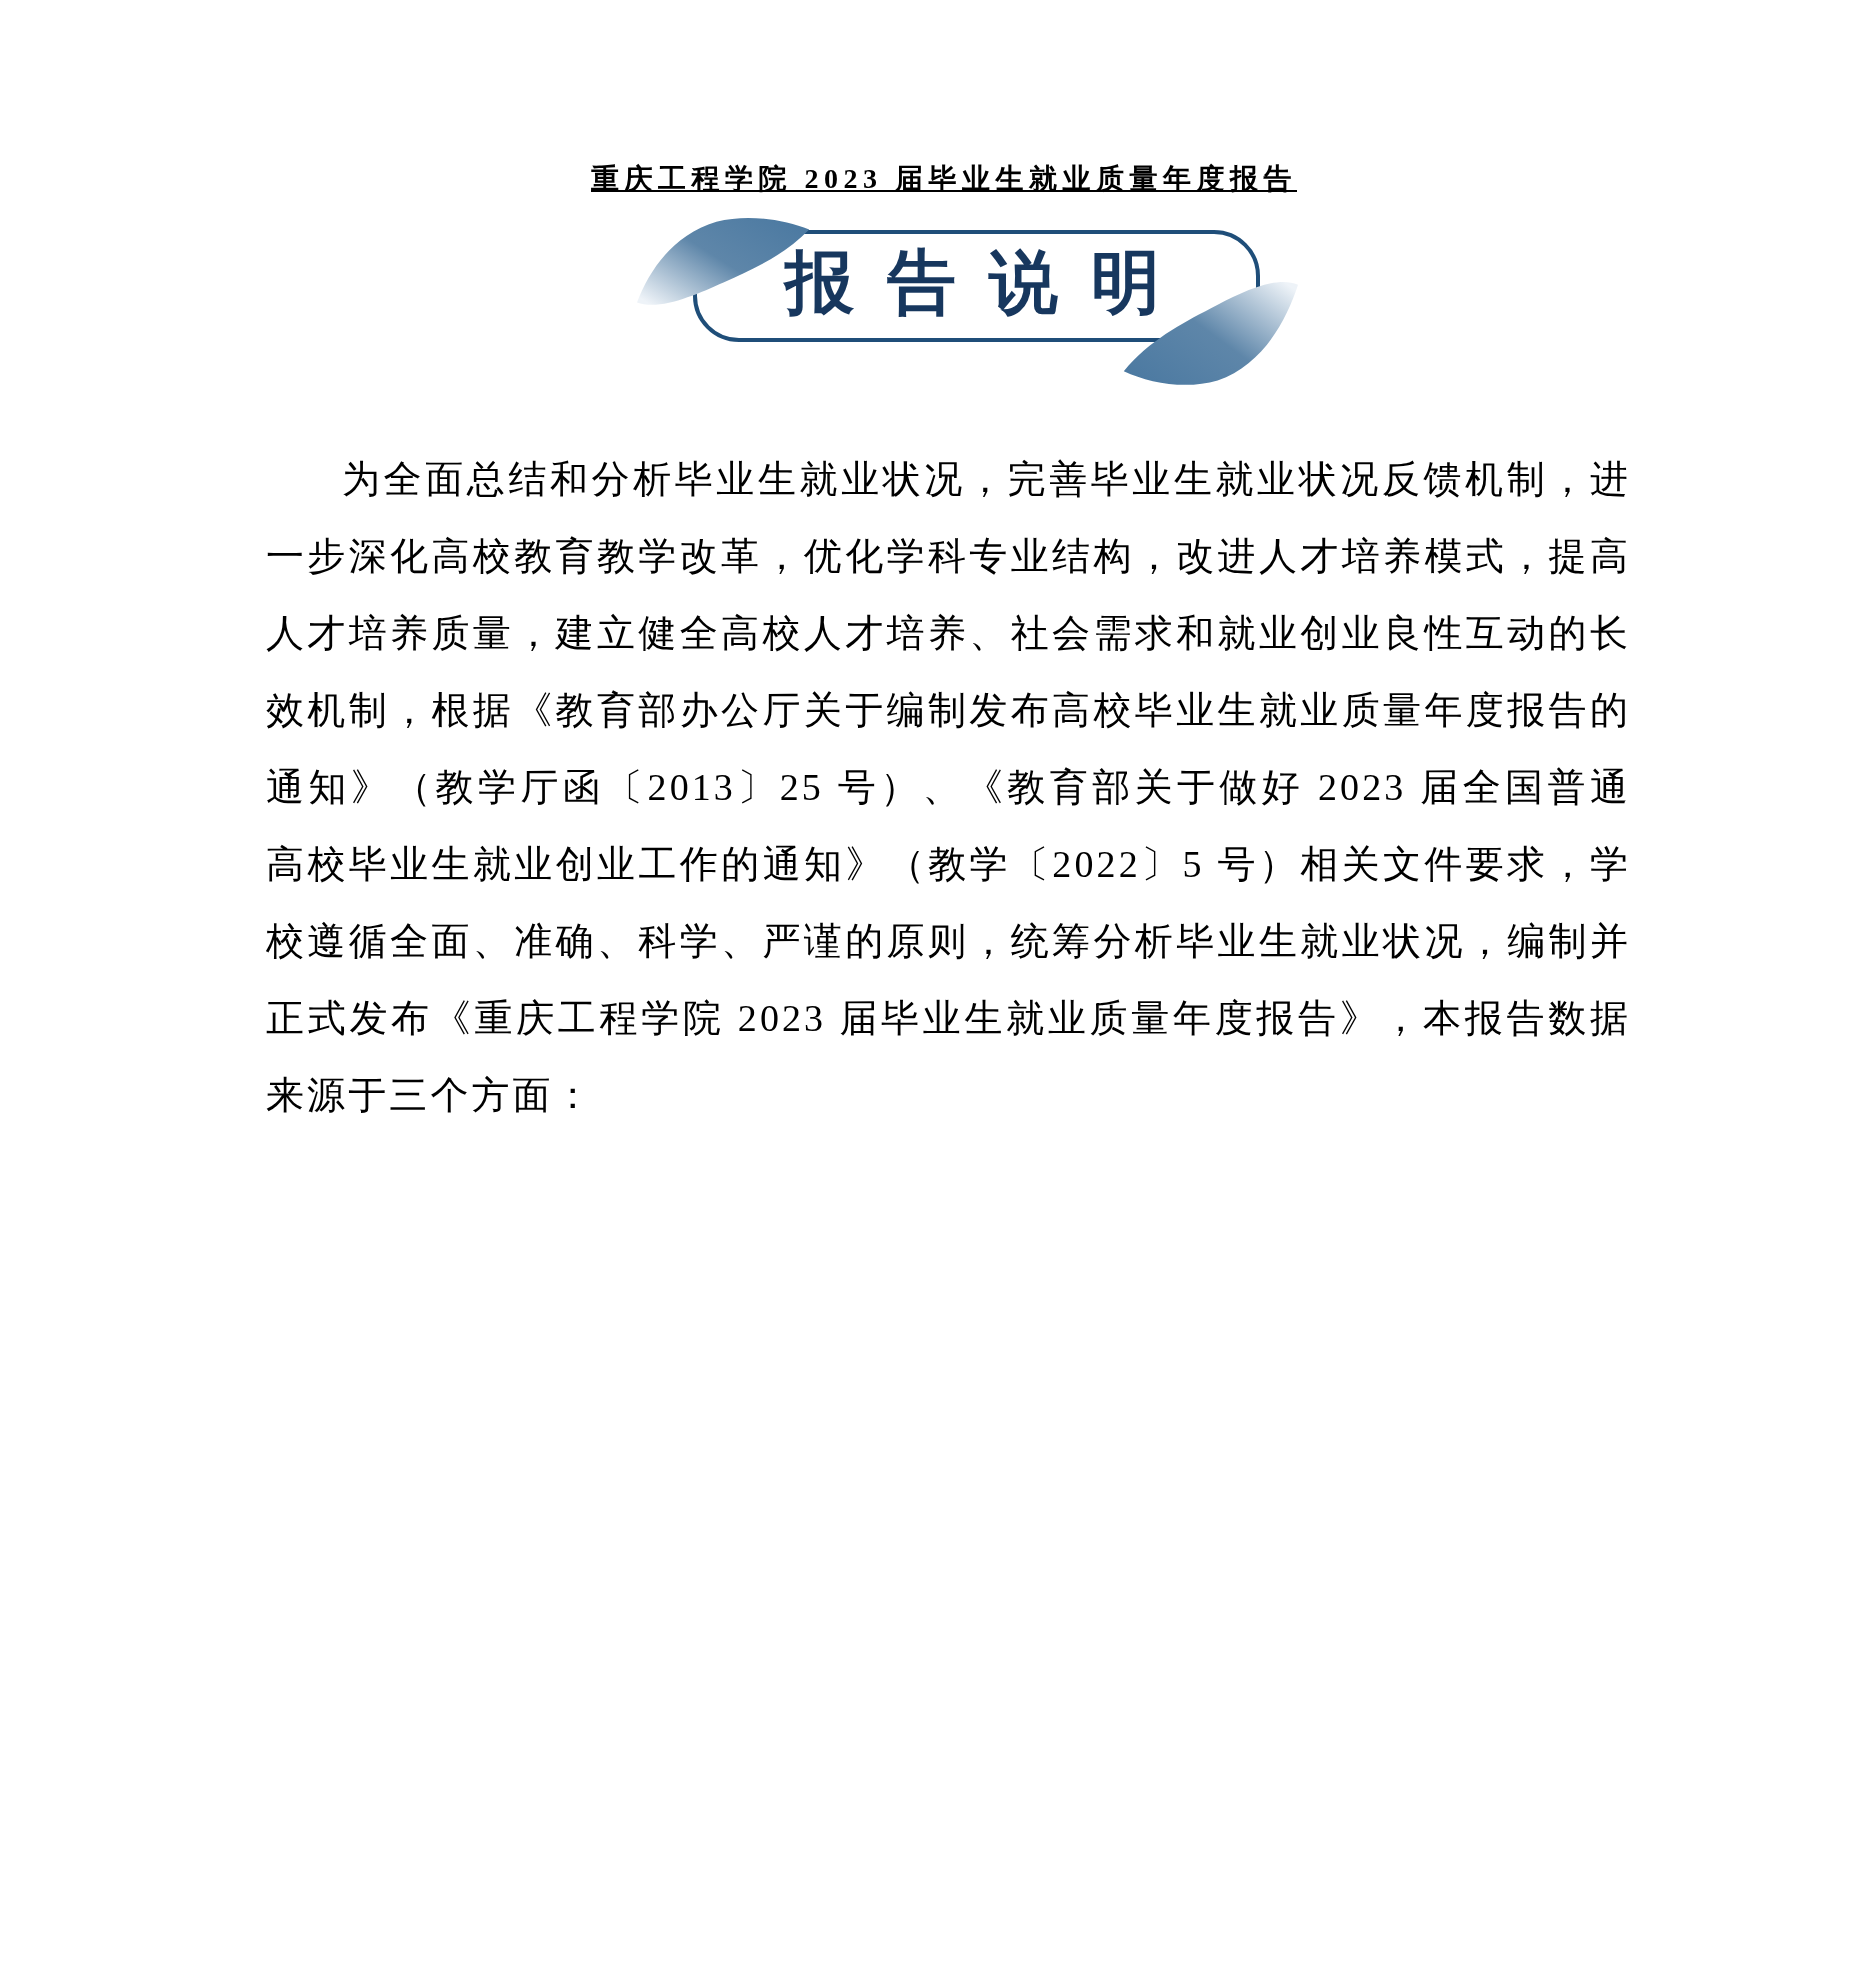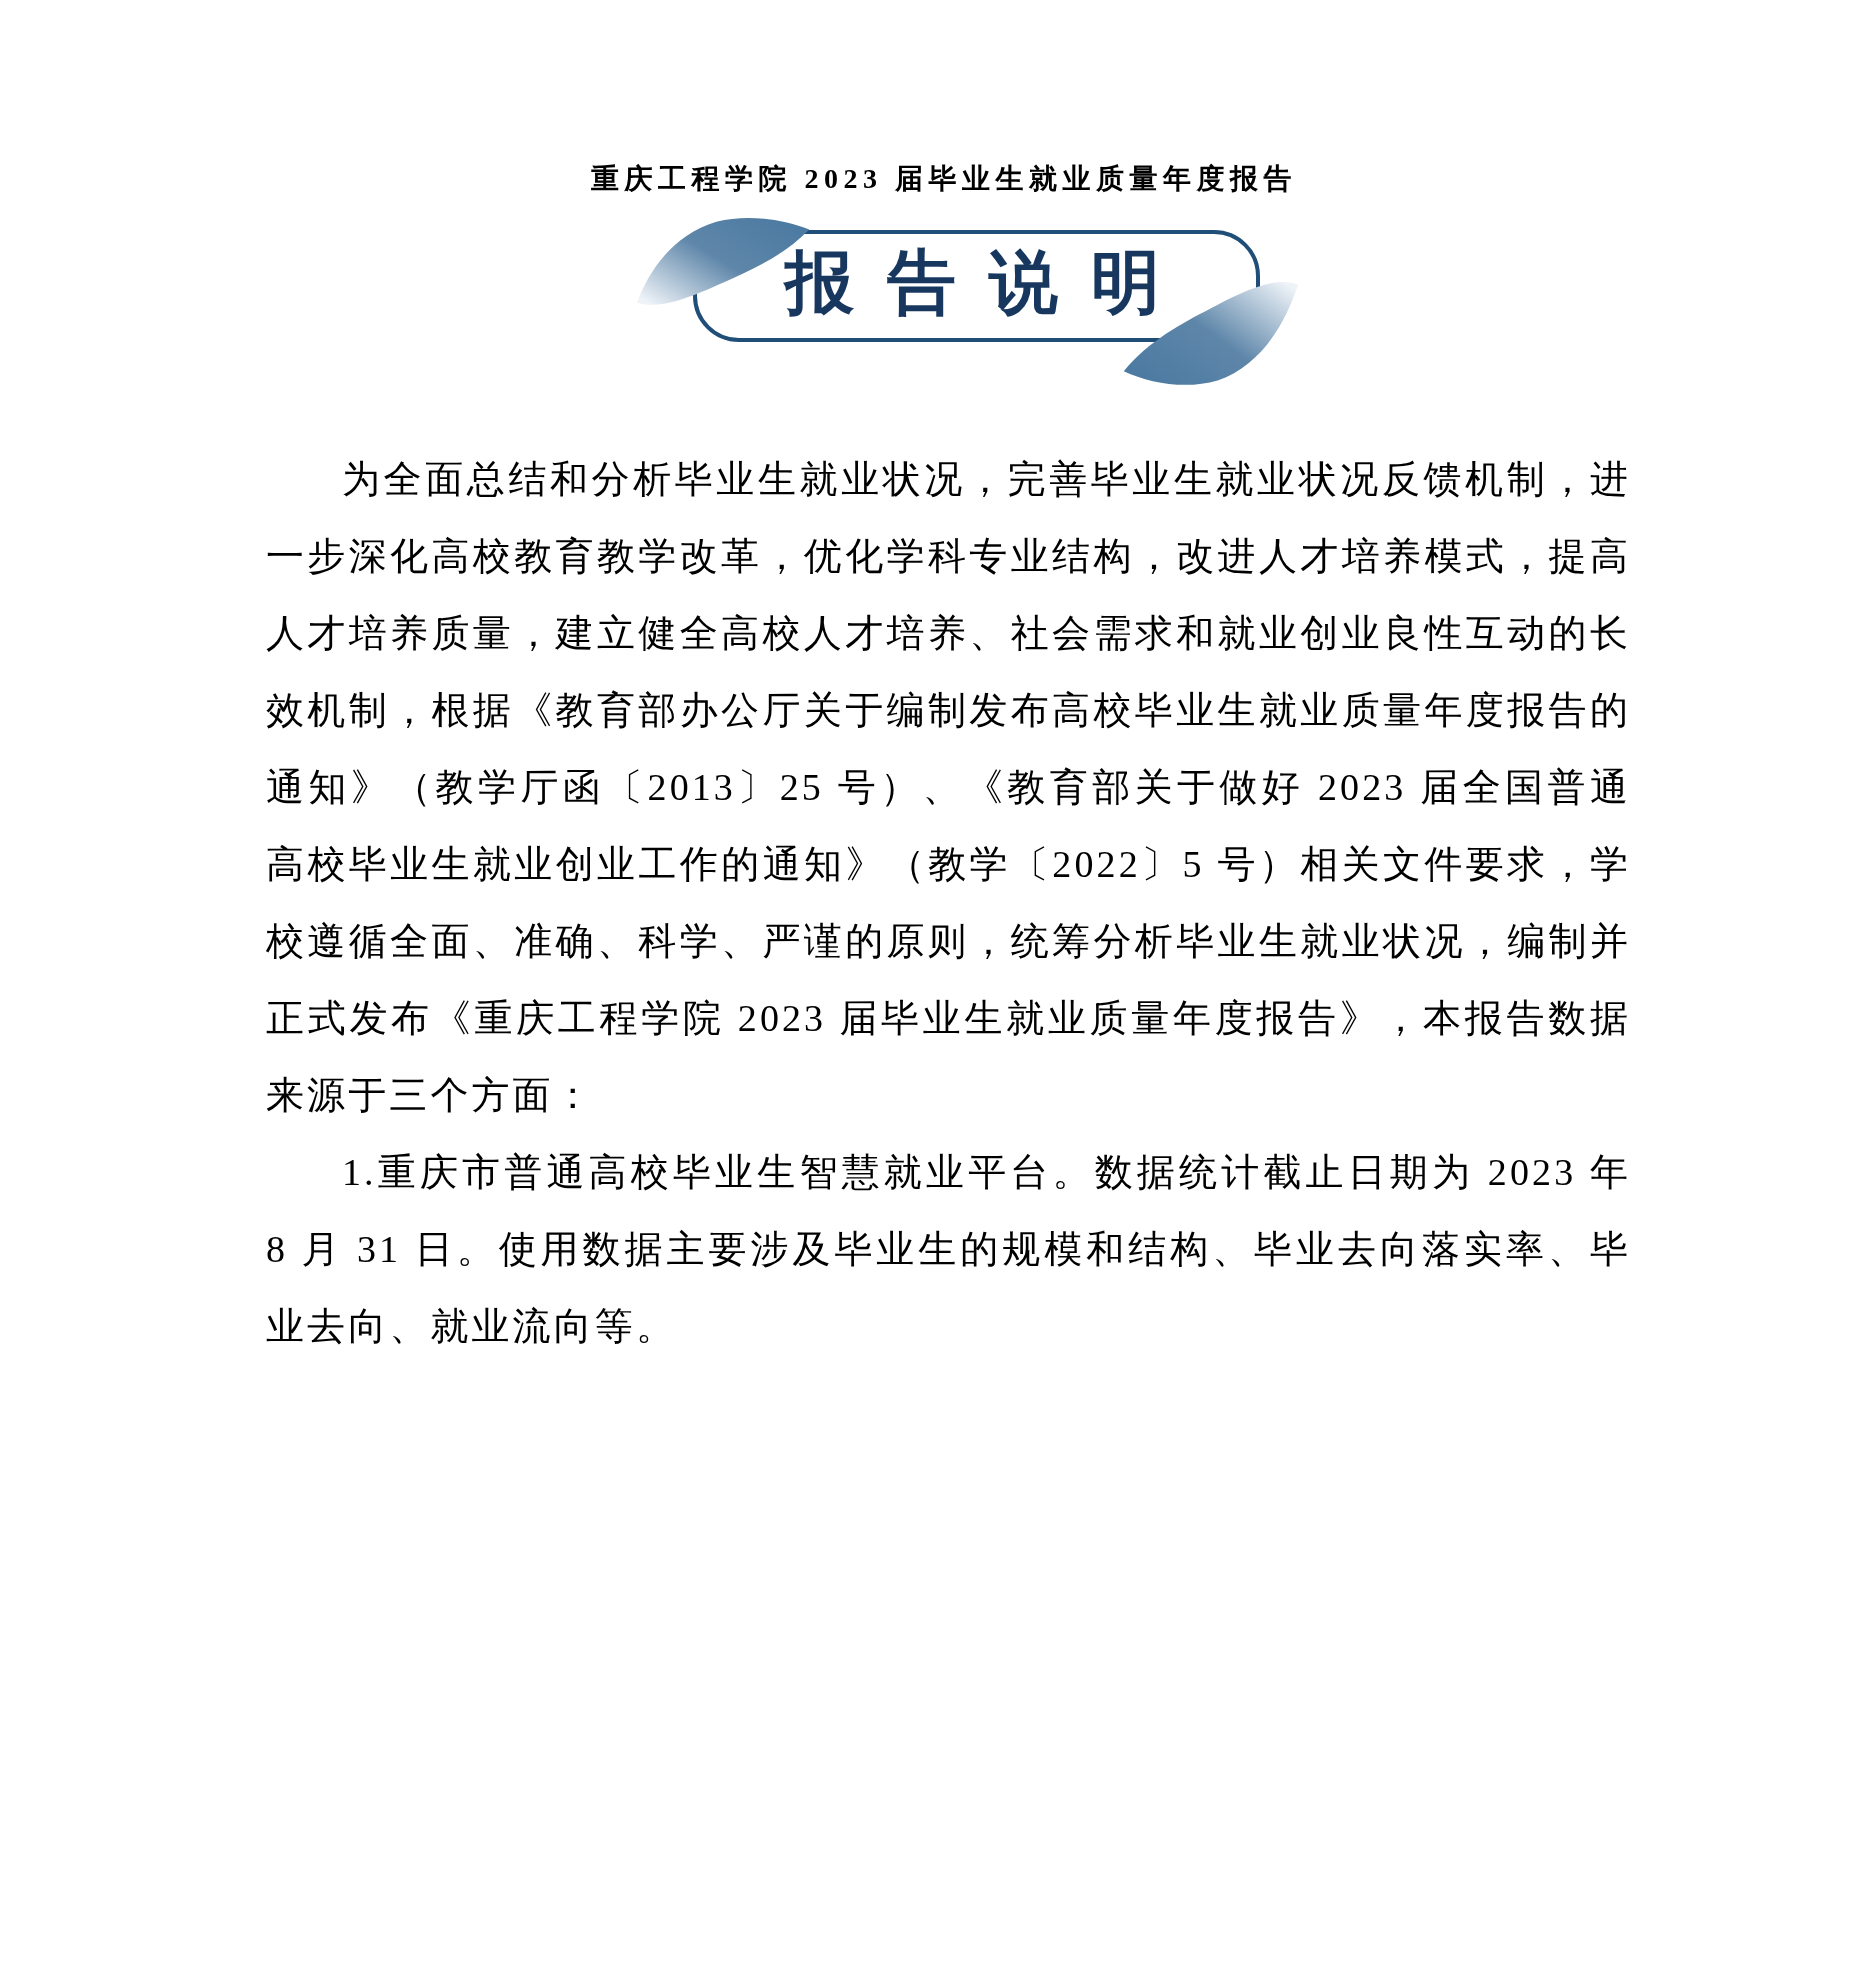--- a/index.html
+++ b/index.html
@@ -20,20 +20,21 @@
     font-family:"Liberation Serif","DejaVu Serif",serif;
     color:var(--body-text);
   }
   .running-header{
     position:absolute;top:160px;left:16px;right:0;
     text-align:center;
     font-size:28px;font-weight:700;
     letter-spacing:5.5px;
     white-space:nowrap;
     color:#000;
+    text-decoration:underline;
   }
   .banner{
     position:absolute;top:217px;left:637px;
     width:664px;height:185px;
   }
   .banner-box{
     position:absolute;left:56px;top:12.6px;
     width:567px;height:112px;
     box-sizing:border-box;
     border:4.7px solid var(--banner-border);
@@ -96,17 +97,16 @@
           <stop offset="1" style="stop-color:var(--leaf-light,#EEF3F8)"></stop>
         </linearGradient>
       </defs>
       <path fill="url(#leafGradR)" d="M 0 218 C 30 138 92 44 202 12 C 282 -8 372 6 438 32 C 374 98 294 134 220 167 C 150 198 58 240 0 218 Z"></path>
     </svg>
 
   </div>
 
   <main class="body-text">
     <p>为全面总结和分析毕业生就业状况，完善毕业生就业状况反馈机制，进一步深化高校教育教学改革，优化学科专业结构，改进人才培养模式，提高人才培养质量，建立健全高校人才培养、社会需求和就业创业良性互动的长效机制，根据《教育部办公厅关于编制发布高校毕业生就业质量年度报告的通知》（教学厅函〔2013〕25 号）、《教育部关于做好 2023 届全国普通高校毕业生就业创业工作的通知》（教学〔2022〕5 号）相关文件要求，学校遵循全面、准确、科学、严谨的原则，统筹分析毕业生就业状况，编制并正式发布《重庆工程学院 2023 届毕业生就业质量年度报告》，本报告数据来源于三个方面：</p>
-    <p>1.重庆市普通高校毕业生智慧就业平台。数据统计截止日期为 2023 年 8 月 31 日。使用数据主要涉及毕业生的规模和结构、毕业去向落实率、毕业去向、就业流向等。</p>
   </main>
 
 </div>
 
 
 </body></html>

